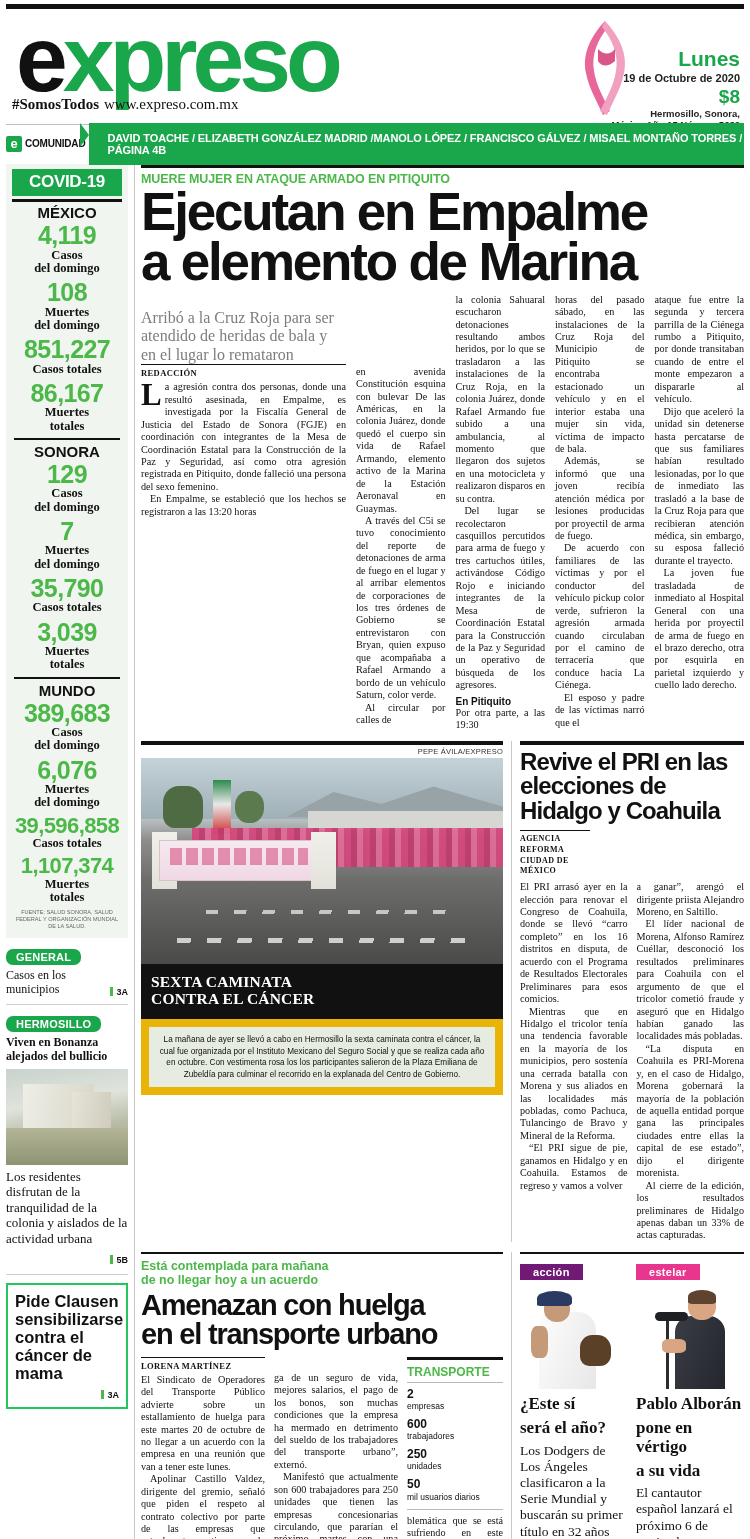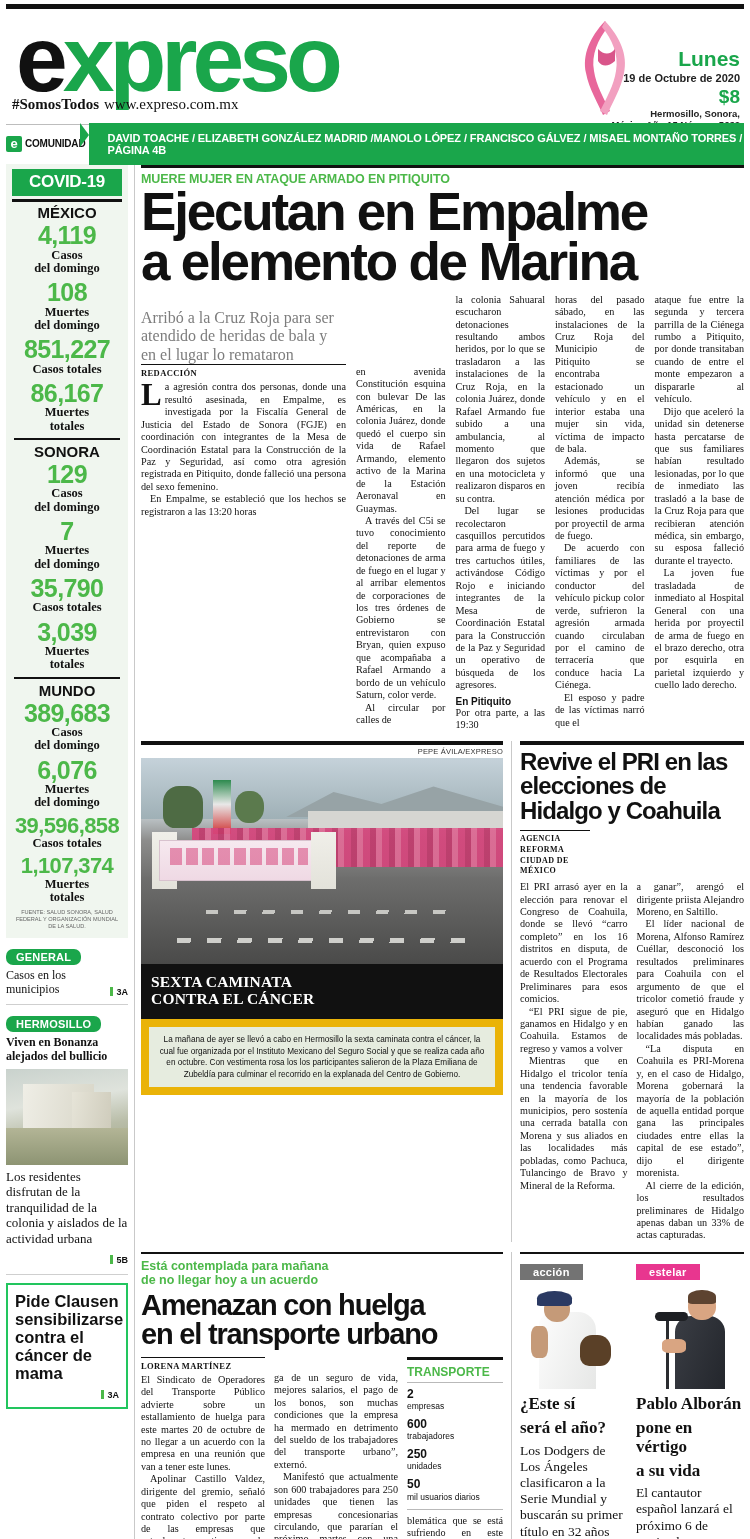--- a/index.html
+++ b/index.html
@@ -558,22 +558,22 @@
           <div class="photo-rule"></div>
           <div class="pri-head">Revive el PRI en las elecciones de Hidalgo y Coahuila</div>
           <div class="pri-byline">
             <div>AGENCIA REFORMA</div>
             <div>CIUDAD DE MÉXICO</div>
           </div>
           <div class="pri-cols">
             <div class="col">
               <div class="bodytext">
                 <p class="first">El PRI arrasó ayer en la elección para renovar el Congreso de Coahuila, donde se llevó “carro completo” en los 16 distritos en disputa, de acuerdo con el Programa de Resultados Electorales Preliminares para esos comicios.</p>
+                <p>Mientras que en Hidalgo el tricolor tenía una tendencia favorable en la mayoría de los municipios, pero sostenía una cerrada batalla con Morena y sus aliados en las localidades más pobladas, como Pachuca, Tulancingo de Bravo y Mineral de la Reforma.</p>
                 <p>“El PRI sigue de pie, ganamos en Hidalgo y en Coahuila. Estamos de regreso y vamos a volver</p>
-                <p>Mientras que en Hidalgo el tricolor tenía una tendencia favorable en la mayoría de los municipios, pero sostenía una cerrada batalla con Morena y sus aliados en las localidades más pobladas, como Pachuca, Tulancingo de Bravo y Mineral de la Reforma.</p>
               </div>
             </div>
             <div class="col">
               <div class="bodytext">
                 <p class="first">a ganar”, arengó el dirigente priista Alejandro Moreno, en Saltillo.</p>
                 <p>El líder nacional de Morena, Alfonso Ramírez Cuéllar, desconoció los resultados preliminares para Coahuila con el argumento de que el tricolor cometió fraude y aseguró que en Hidalgo habían ganado las localidades más pobladas.</p>
                 <p>“La disputa en Coahuila es PRI-Morena y, en el caso de Hidalgo, Morena gobernará la mayoría de la población de aquella entidad porque gana las principales ciudades entre ellas la capital de ese estado”, dijo el dirigente morenista.</p>
                 <p>Al cierre de la edición, los resultados preliminares de Hidalgo apenas daban un 33% de actas capturadas.</p>
               </div>
             </div>
@@ -624,21 +624,21 @@
             </div>
           </div>
         </div>
 
         <div class="mid-vrule"></div>
 
         <div class="right-low">
           <div class="hr-dark"></div>
           <div class="ae-row">
             <div class="ae-col">
-              <div class="ae-tag" style="background:#737373">acción</div>
+              <div class="ae-tag" style="background:#701a75">acción</div>
               <div class="ae-photo">
                 <div class="dodger-body"></div>
                 <div class="dodger-arm"></div>
                 <div class="dodger-head"></div>
                 <div class="dodger-cap"></div>
                 <div class="dodger-glove"></div>
               </div>
               <div class="ae-head">¿Este sí</div>
               <div class="ae-head">será el año?</div>
               <div class="ae-deck">Los Dodgers de Los Ángeles clasificaron a la Serie Mundial y buscarán su primer título en 32 años</div>

